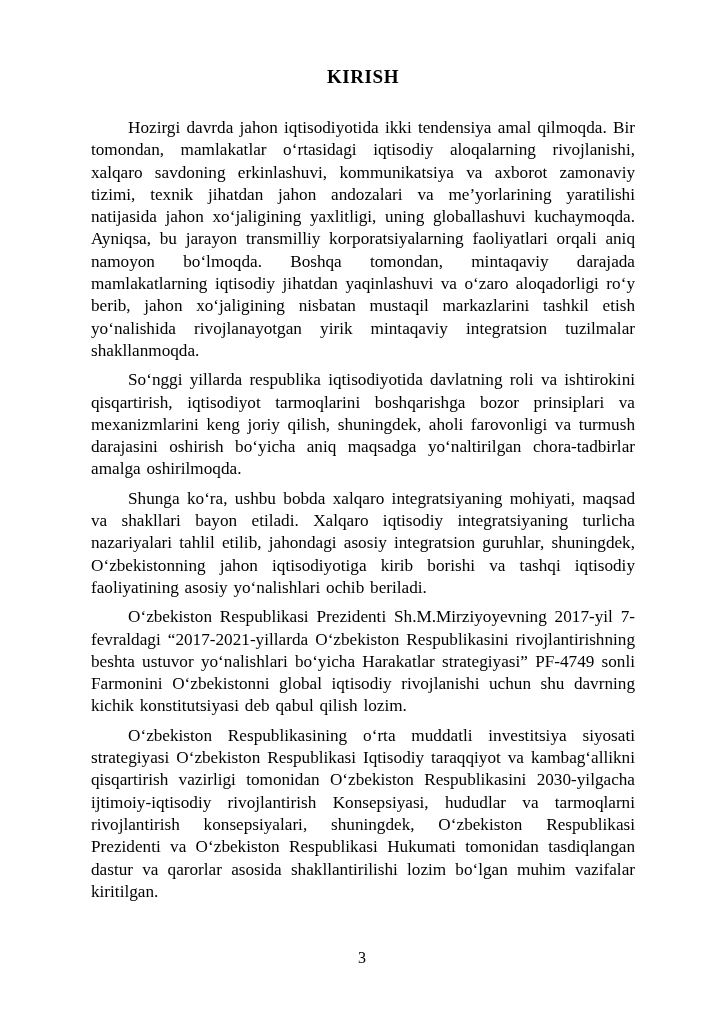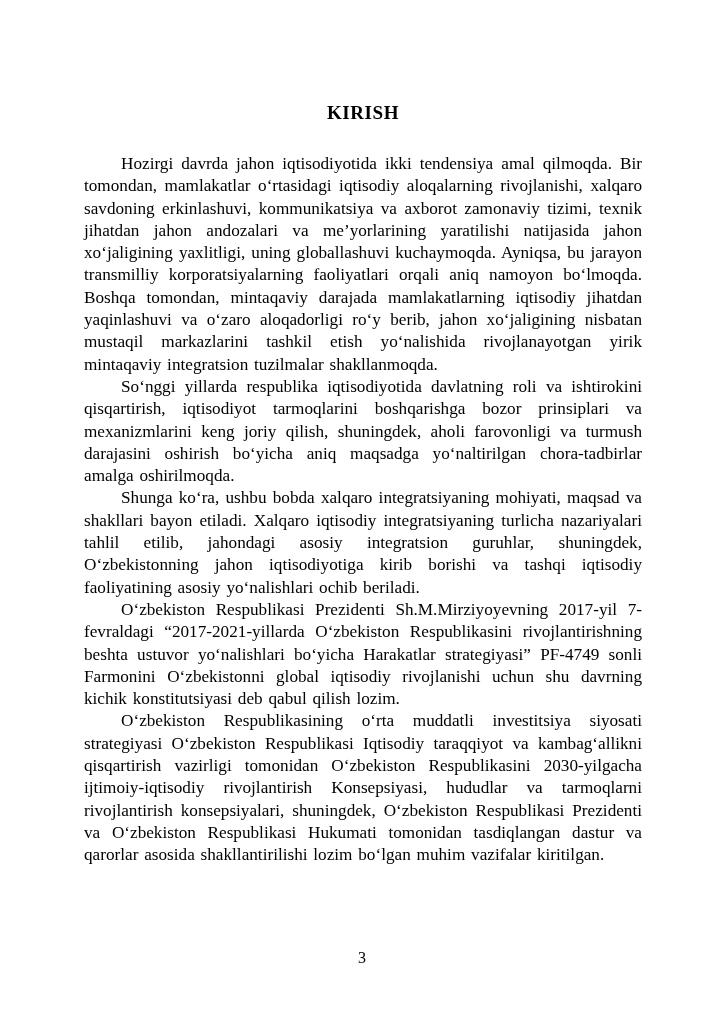--- a/index.html
+++ b/index.html
@@ -12,31 +12,31 @@
     background: #ffffff;
     color: #000000;
     font-family: "Liberation Serif", serif;
     position: relative;
     overflow: hidden;
   }
   .page {
     position: absolute;
     inset: 0;
     box-sizing: border-box;
-    padding: 102px 82px 0 84px;
+    padding: 66px 82px 0 84px;
   }
   .title {
     margin: 0 0 29px 0;
     text-align: center;
     font-size: 19px;
     font-weight: bold;
     letter-spacing: 0.6px;
   }
   .body-text p {
-    margin: 0;
+    margin: 7px;
     font-size: 17.2px;
     line-height: 22.3px;
     text-align: justify;
     text-indent: 37px;
     word-spacing: 1.5px;
   }
   .page-number {
     position: absolute;
     left: 0;
     right: 0;

